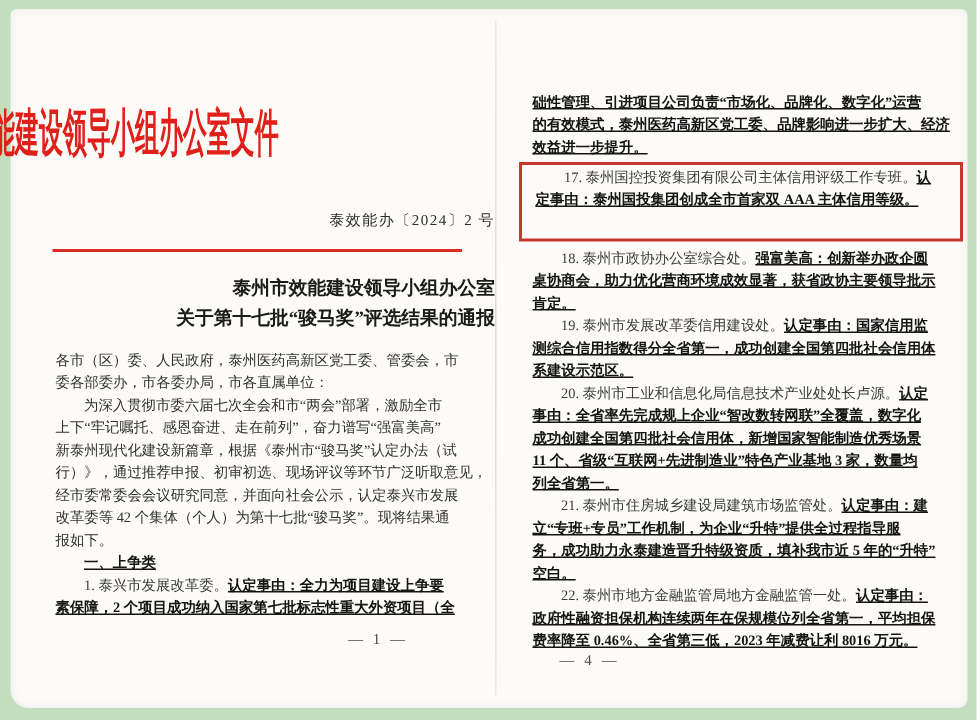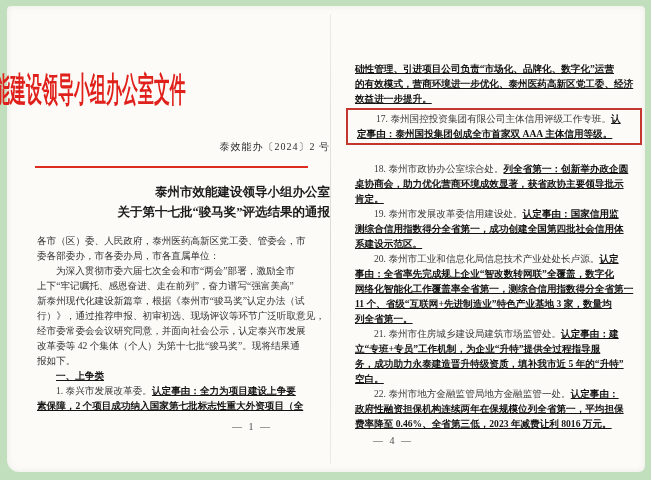--- a/index.html
+++ b/index.html
@@ -28,21 +28,21 @@
   .docnum { margin-top:28px; text-align:right; font-size:10px; letter-spacing:1px; color:#2b2b2b; }
   .redline { height:2px; background:#dd2b20; margin:12px 22px 0 28px; }
   .title { margin-top:14px; text-align:right; font-weight:bold; font-size:12.5px; line-height:20px; color:#1b1b1b; }
   .body { font-size:9.6px; color:#303030; }
   .lbody { margin:11px 24px 0 30px; line-height:15px; }
   .rbody { margin:55px 20px 0 25px; line-height:15px; }
   .line { white-space:nowrap; }
   .indent { text-indent:19px; }
   .b { font-weight:bold; color:#141414;text-decoration:underline; }
   .kai { color:#3a3a3a; }
-  .hl { border:2px solid #c4372e; margin:2px -9px 16px -9px; padding:1px 9px 2px 9px; }
+  .hl { border:2px solid #c4372e; margin:2px -9px 4px -9px; padding:1px 9px 18px 9px; }
   .pagenum { position:absolute; font-size:10px; color:#4a4a4a; letter-spacing:2px; }
   .pn-left { right:58px; bottom:40px; }
   .pn-right { left:43px; bottom:26px; }
 </style>
 </head>
 <body>
 
 <div class="paper">
 
   <div class="pg pg-left">
@@ -70,47 +70,47 @@
         <span class="kai">1. 泰兴市发展改革委。</span><span class="b">认定事由：全力为项目建设上争要</span>
       </div>
       <div class="line b">素保障，2 个项目成功纳入国家第七批标志性重大外资项目（全</div>
     </div>
     <div class="pagenum pn-left">— 1 —</div>
   </div>
 
   <div class="pg pg-right">
     <div class="body rbody">
       <div class="line b">础性管理、引进项目公司负责“市场化、品牌化、数字化”运营</div>
-      <div class="line b">的有效模式，营商环境进一步优化、泰州医药高新区党工委、经济</div>
+      <div class="line b">的有效模式，泰州医药高新区党工委、品牌影响进一步扩大、经济</div>
       <div class="line b">效益进一步提升。</div>
 
       <div class="hl">
         <div class="line indent">
           <span class="kai">17. 泰州国控投资集团有限公司主体信用评级工作专班。</span><span class="b">认</span>
         </div>
         <div class="line b">定事由：泰州国投集团创成全市首家双 AAA 主体信用等级。</div>
       </div>
 
       <div class="line indent">
-        <span class="kai">18. 泰州市政协办公室综合处。</span><span class="b">列全省第一：创新举办政企圆</span>
+        <span class="kai">18. 泰州市政协办公室综合处。</span><span class="b">强富美高：创新举办政企圆</span>
       </div>
       <div class="line b">桌协商会，助力优化营商环境成效显著，获省政协主要领导批示</div>
       <div class="line b">肯定。</div>
 
       <div class="line indent">
         <span class="kai">19. 泰州市发展改革委信用建设处。</span><span class="b">认定事由：国家信用监</span>
       </div>
       <div class="line b">测综合信用指数得分全省第一，成功创建全国第四批社会信用体</div>
       <div class="line b">系建设示范区。</div>
 
       <div class="line indent">
         <span class="kai">20. 泰州市工业和信息化局信息技术产业处处长卢源。</span><span class="b">认定</span>
       </div>
       <div class="line b">事由：全省率先完成规上企业“智改数转网联”全覆盖，数字化</div>
-      <div class="line b">网络化智能化工作覆盖率全省第一，测综合信用指数得分全省第一</div>
+      <div class="line b">成功创建全国第四批社会信用体，新增国家智能制造优秀场景</div>
       <div class="line b">11 个、省级“互联网+先进制造业”特色产业基地 3 家，数量均</div>
       <div class="line b">列全省第一。</div>
 
       <div class="line indent">
         <span class="kai">21. 泰州市住房城乡建设局建筑市场监管处。</span><span class="b">认定事由：建</span>
       </div>
       <div class="line b">立“专班+专员”工作机制，为企业“升特”提供全过程指导服</div>
       <div class="line b">务，成功助力永泰建造晋升特级资质，填补我市近 5 年的“升特”</div>
       <div class="line b">空白。</div>
 

